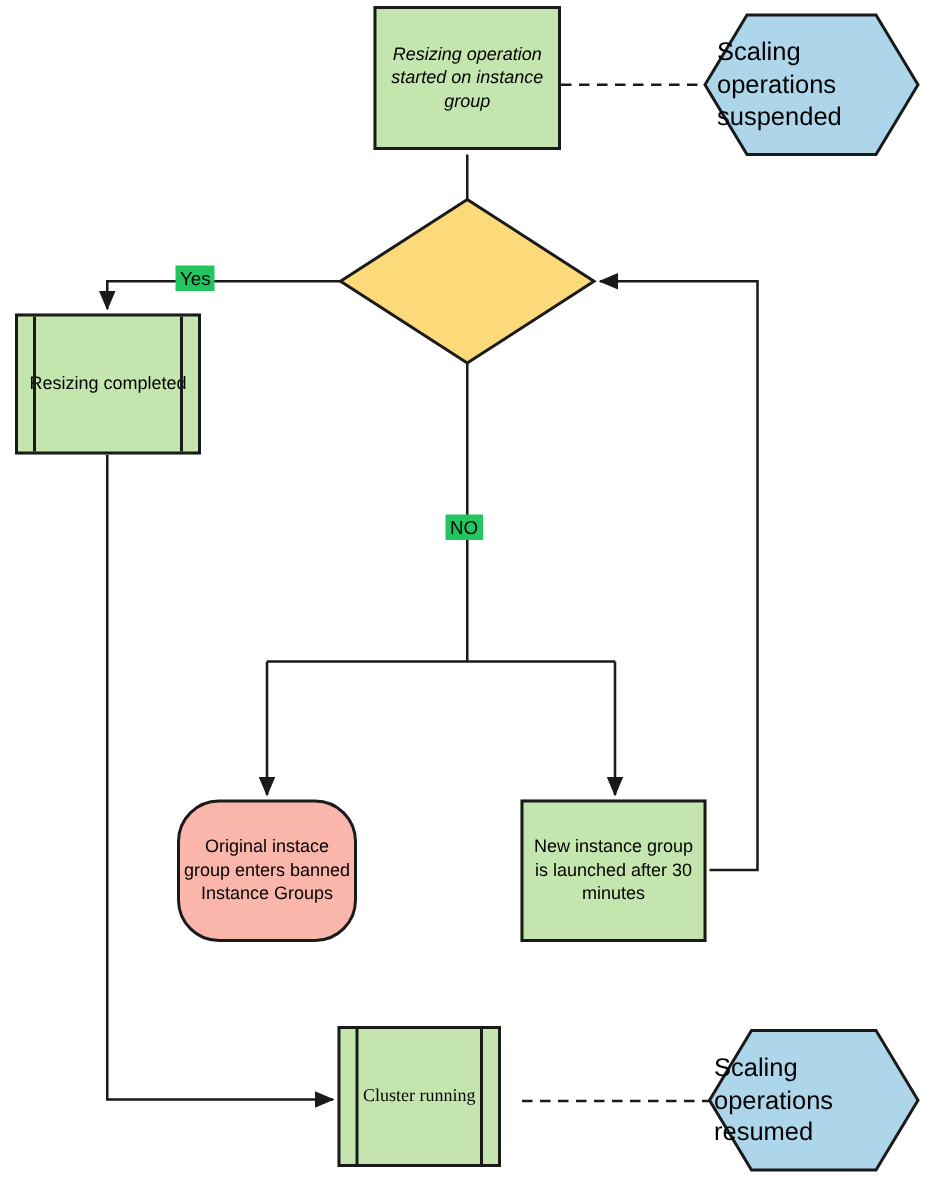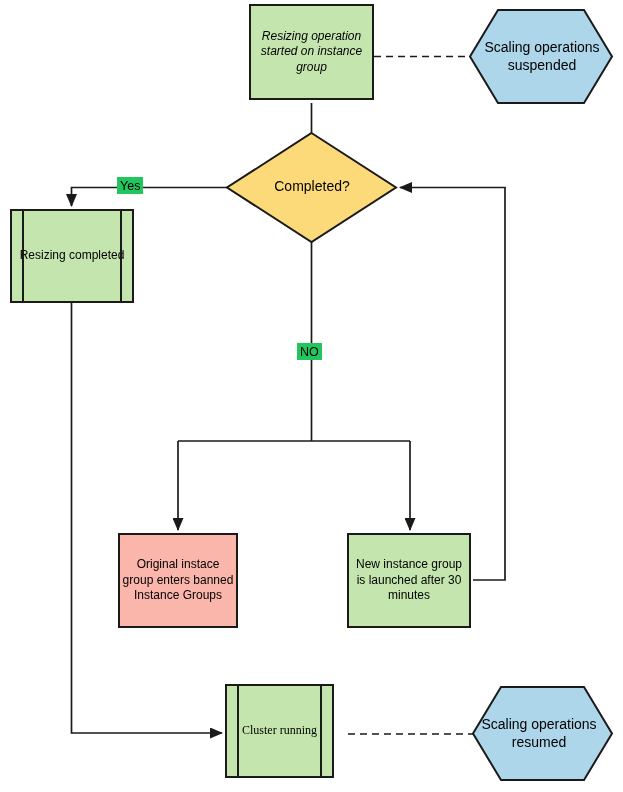--- a/index.html
+++ b/index.html
@@ -20,36 +20,35 @@
     align-items: center;
     justify-content: center;
     text-align: center;
     font-size: 12px;
     line-height: 1.28;
     z-index: 2;
     padding: 2px;
   }
   .rect { border: 2px solid var(--c-stroke, #1a1a1a); }
   .fill-green { background: var(--c-green, #c4e6ae); }
-  .fill-pink  { background: var(--c-pink, #fbb6ab); }
+  .fill-pink  { background: var(--c-pink, #fbb6ab); border-radius: 28px; }
   .predef-bar {
     position: absolute;
     top: 0; bottom: 0;
     width: 2px;
     background: var(--c-stroke, #1a1a1a);
   }
   .bar-left  { left: 10px; }
   .bar-right { right: 10px; }
   .shape-label {
     position: absolute;
     display: flex;
     align-items: center;
     justify-content: center;
-    text-align: center;
-    font-size: 14px;
+    font-size: 17px;
     line-height: 1.28;
     z-index: 2;
     pointer-events: none;
   }
   .edge-label {
     position: absolute;
     z-index: 3;
     background: #22c55e;
     font-size: 12.5px;
     padding: 0 3px;
@@ -115,21 +114,20 @@
   <div class="node rect fill-green" style="left:347px; top:533px; width:124px; height:95px;">
     <span>New instance group is launched after 30 minutes</span>
   </div>
 
   <div class="node rect fill-green" style="left:225px; top:684px; width:109px; height:94px;font-family:Liberation Serif, serif;">
     <div class="predef-bar bar-left"></div>
     <div class="predef-bar bar-right"></div>
     <span>Cluster running</span>
   </div>
 
-  <div class="shape-label" style="left:237px; top:163px; width:150px; height:48px;">Completed?</div>
 
   <div class="shape-label" style="left:478px; top:14px; width:128px; height:85px;">Scaling operations suspended</div>
 
   <div class="shape-label" style="left:476px; top:691px; width:126px; height:85px;">Scaling operations resumed</div>
 
   <div class="edge-label" style="left:117px; top:177px; height:17px;">Yes</div>
 
   <div class="edge-label" style="left:297px; top:343px; height:17px;text-align:center;">NO</div>
 
 </div>

